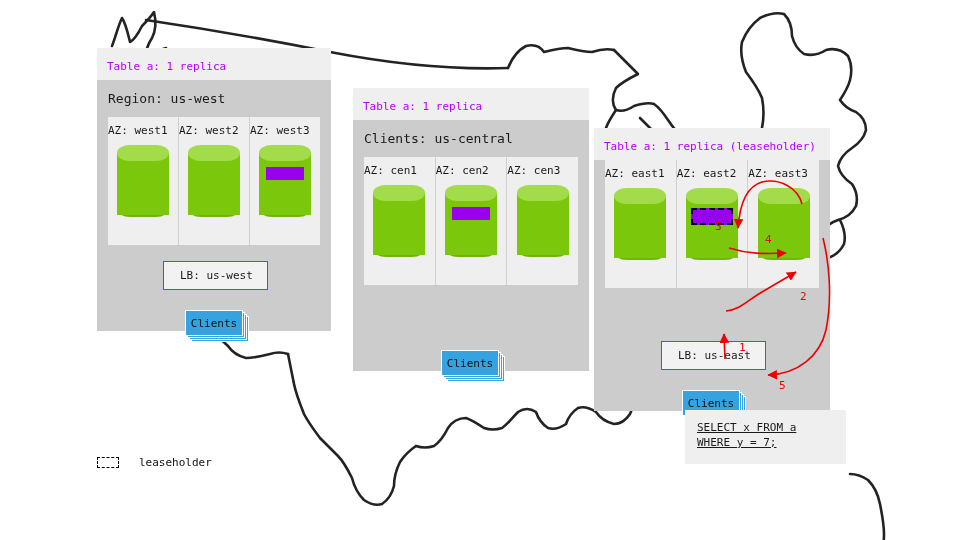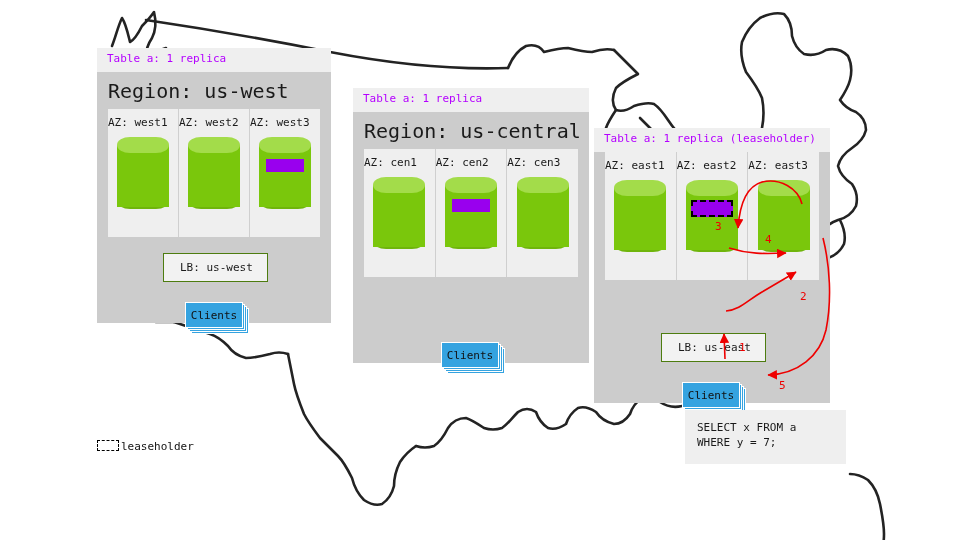--- a/index.html
+++ b/index.html
@@ -10,39 +10,39 @@
   }
   #stage{position:absolute;inset:0;width:960px;height:540px;}
 
   
   .map-layer{position:absolute;left:0;top:0;width:960px;height:540px;}
 
   
   .panel{position:absolute;}
   .panel-header{
     background:#efefef;
-    padding:4px 10px 7px 10px;
+    padding:12px 10px 7px 10px;
     box-sizing:border-box;
   }
   .panel-header-text{
     color:#b400ff;
     font-size:11px;
     line-height:13px;
     letter-spacing:0px;
     white-space:nowrap;
   }
   .panel-body{
     background:#cccccc;
     box-sizing:border-box;
     padding:0;
     position:relative;
   }
   .region-title{
     color:#1a1a1a;
-    font-size:20px;
+    font-size:13px;
     line-height:16px;
     padding:11px 0 10px 11px;
     white-space:nowrap;
   }
   .az-row{
     display:flex;
     background:#efefef;
     margin:0 11px;
     box-sizing:border-box;
   }
@@ -136,22 +136,22 @@
 
   
   .arrow-layer{position:absolute;left:0;top:0;width:960px;height:540px;pointer-events:none;}
   .arrow-num{
     position:absolute;color:#ee0000;font-size:11px;line-height:11px;
     font-family:"DejaVu Sans Mono","Liberation Mono",monospace;
   }
 
   
   .legend{
-    position:absolute;left:97px;top:440px;
-    display:flex;align-items:flex-start;gap:2px;
+    position:absolute;left:97px;top:456px;
+    display:flex;align-items:center;gap:20px;
   }
   .legend-swatch{
     width:22px;height:11px;
     border:1.5px dashed #000000;
     box-sizing:border-box;
     background:transparent;
   }
   .legend-text{
     font-size:11px;color:#111111;white-space:nowrap;
   }
@@ -312,21 +312,21 @@
         <div class="ctext">Clients</div>
       </div>
     </div>
   </div>
 
   <div class="panel" style="left:353px;top:88px;width:236px;">
     <div class="panel-header">
       <div class="panel-header-text">Table a: 1 replica</div>
     </div>
     <div class="panel-body" style="height:251px;">
-      <div class="region-title">Region: us-central</div>
+      <div class="region-title">Clients: us-central</div>
       <div class="az-row">
 
         <div class="az-cell">
           <div class="az-label">AZ: cen1</div>
           <div class="cyl-wrap">
             <div class="cyl-bottom-shade"></div>
             <div class="cyl-body"></div>
             <div class="cyl-top"></div>
           </div>
         </div>
@@ -405,21 +405,21 @@
       <div class="clients" style="left:88px;top:230px;">
         <div class="sheet s1"></div>
         <div class="sheet s2"></div>
         <div class="sheet s3"></div>
         <div class="sheet s4"></div>
         <div class="ctext">Clients</div>
       </div>
     </div>
   </div>
 
-  <div class="sql-box" style="left:685px;top:410px;width:161px;height:54px;">SELECT x FROM a
+  <div class="sql-box" style="left:685px;top:410px;width:161px;height:54px;text-decoration:underline;">SELECT x FROM a
 WHERE y = 7;</div>
 
   <svg class="arrow-layer" viewBox="0 0 960 540" xmlns="http://www.w3.org/2000/svg">
     <defs>
       <marker id="ah" markerWidth="7" markerHeight="7" refX="5.6" refY="3" orient="auto" markerUnits="strokeWidth">
         <path d="M0,0 L6,3 L0,6 z" fill="#ee0000"></path>
       </marker>
     </defs>
     <g fill="none" stroke="#ee0000" stroke-width="1.6" marker-end="url(#ah)">
 

